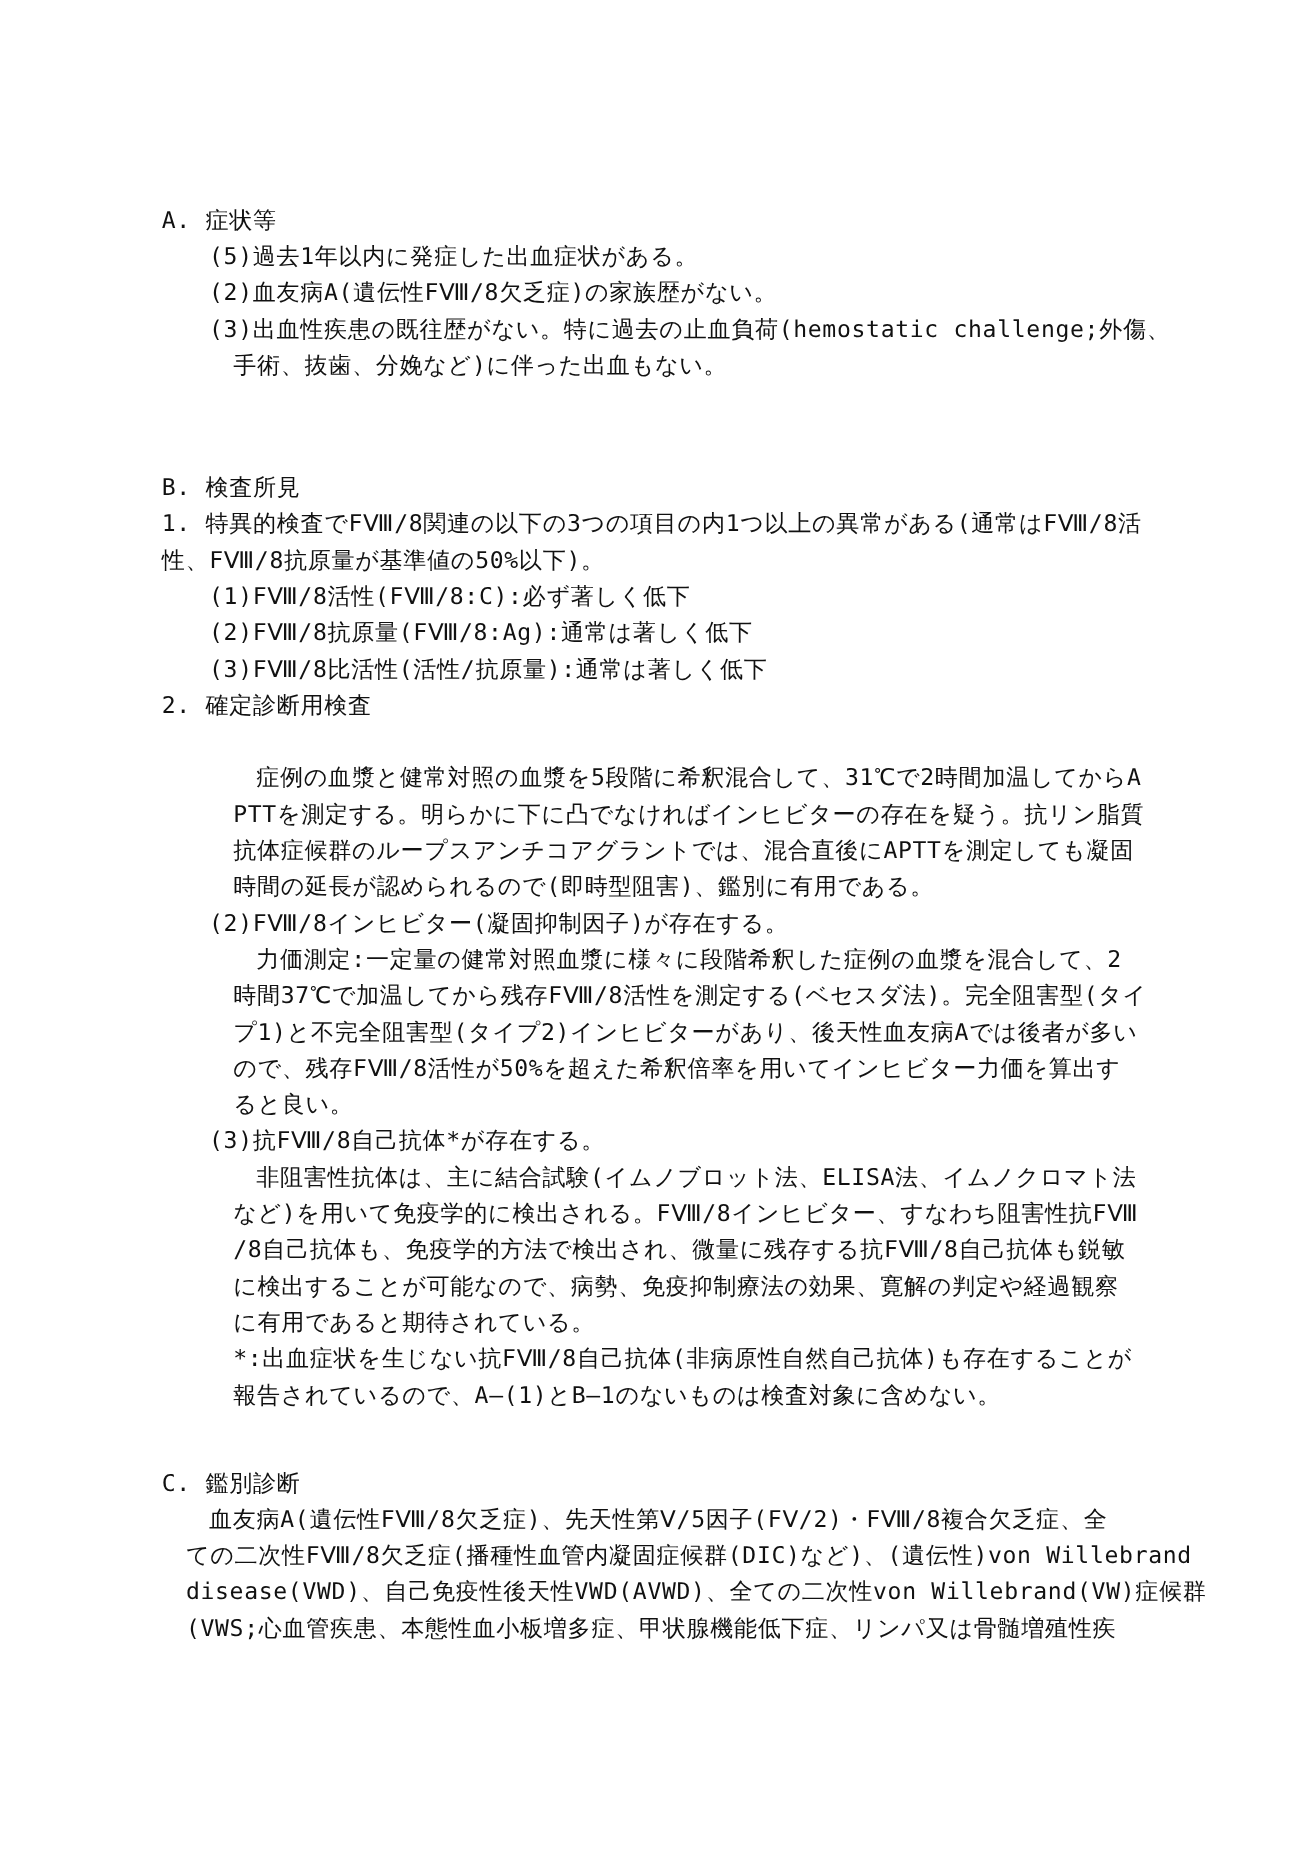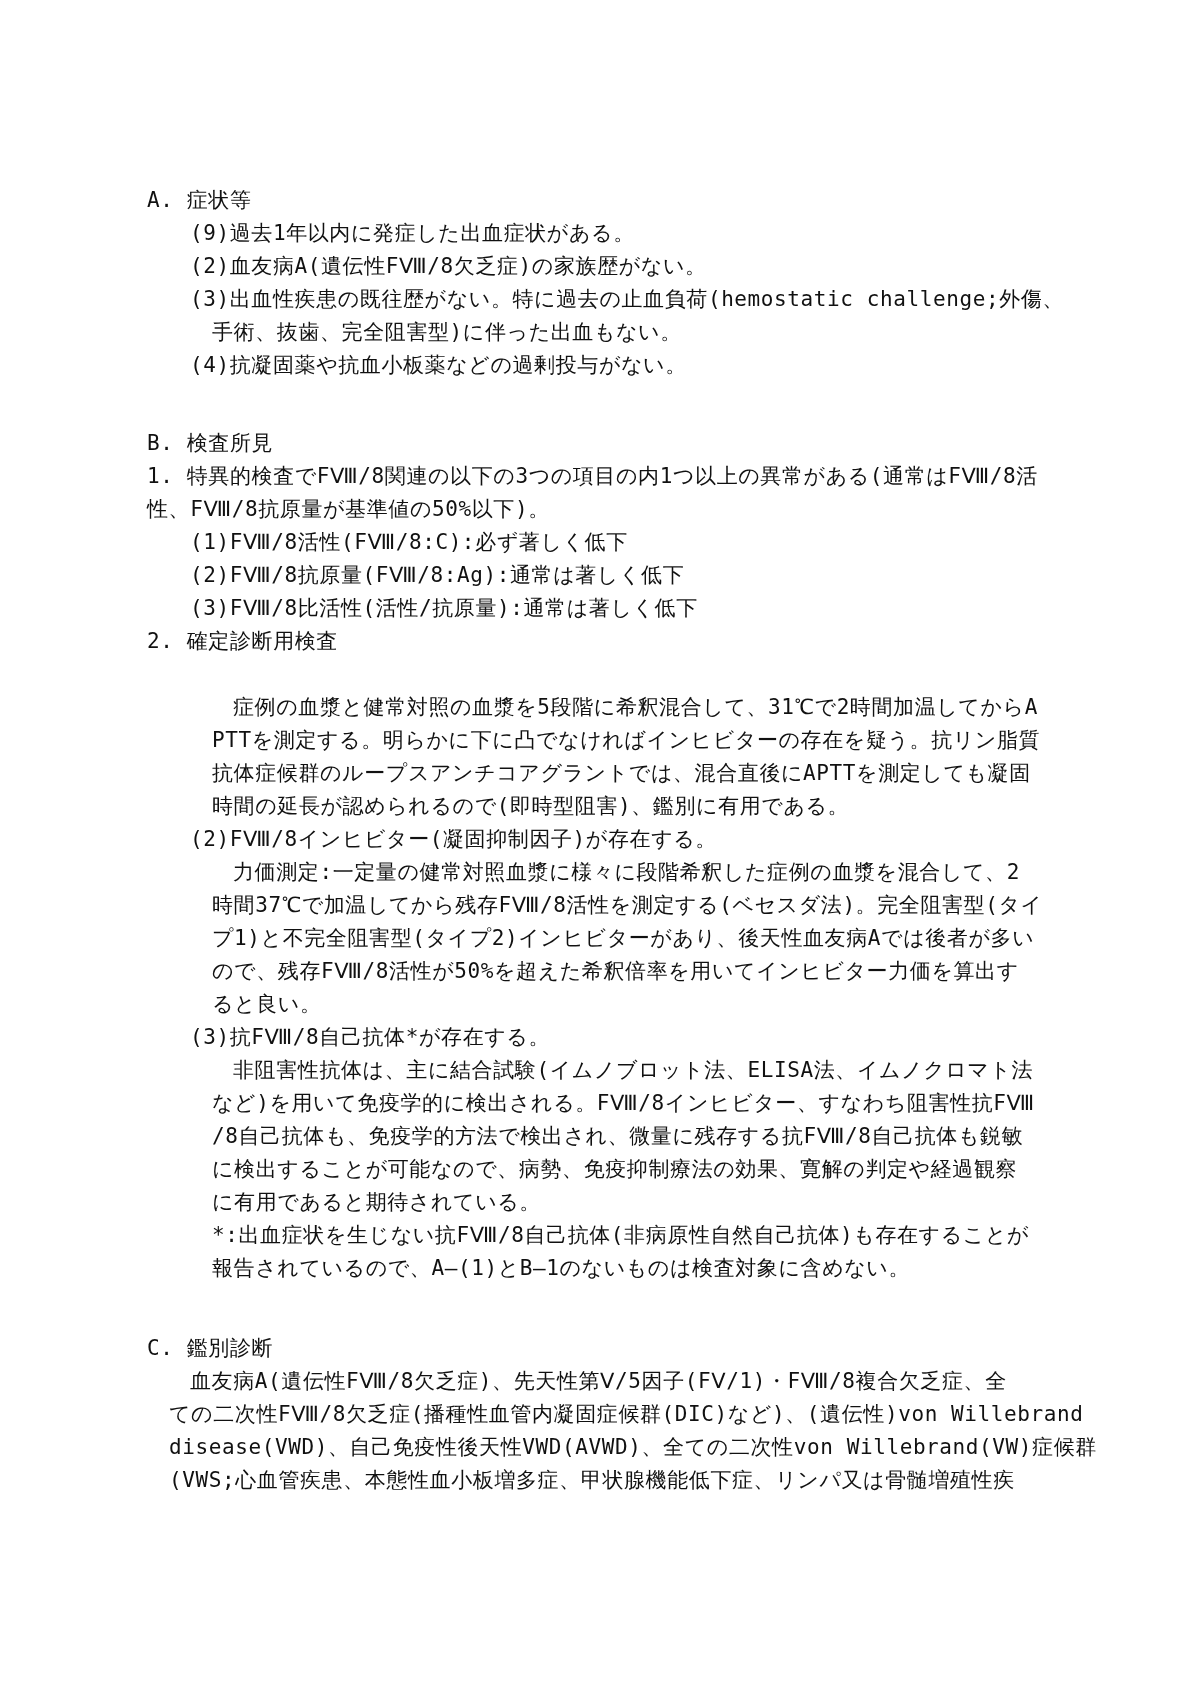--- a/index.html
+++ b/index.html
@@ -13,25 +13,24 @@
     position: absolute; white-space: nowrap;
     font-size: 21px; line-height: 24px; letter-spacing: 0.6px;
   }
 </style>
 </head>
 <body>
 
 <div class="page">
 
   <div class="ln" style="left:147px;top:188px">A. 症状等</div>
-  <div class="ln" style="left:190px;top:221px">(9)過去1年以内に発症した出血症状がある。</div>
+  <div class="ln" style="left:190px;top:221px">(5)過去1年以内に発症した出血症状がある。</div>
   <div class="ln" style="left:190px;top:254px">(2)血友病A(遺伝性FⅧ/8欠乏症)の家族歴がない。</div>
   <div class="ln" style="left:190px;top:287px">(3)出血性疾患の既往歴がない。特に過去の止血負荷(hemostatic challenge;外傷、</div>
-  <div class="ln" style="left:212px;top:320px">手術、抜歯、完全阻害型)に伴った出血もない。</div>
-  <div class="ln" style="left:190px;top:353px">(4)抗凝固薬や抗血小板薬などの過剰投与がない。</div>
+  <div class="ln" style="left:212px;top:320px">手術、抜歯、分娩など)に伴った出血もない。</div>
 
   <div class="ln" style="left:147px;top:431px">B. 検査所見</div>
   <div class="ln" style="left:147px;top:464px">1. 特異的検査でFⅧ/8関連の以下の3つの項目の内1つ以上の異常がある(通常はFⅧ/8活</div>
   <div class="ln" style="left:147px;top:497px">性、FⅧ/8抗原量が基準値の50%以下)。</div>
   <div class="ln" style="left:190px;top:530px">(1)FⅧ/8活性(FⅧ/8:C):必ず著しく低下</div>
   <div class="ln" style="left:190px;top:563px">(2)FⅧ/8抗原量(FⅧ/8:Ag):通常は著しく低下</div>
   <div class="ln" style="left:190px;top:596px">(3)FⅧ/8比活性(活性/抗原量):通常は著しく低下</div>
 
   <div class="ln" style="left:147px;top:629px">2. 確定診断用検査</div>
 
@@ -50,18 +49,18 @@
   <div class="ln" style="left:190px;top:1025px">(3)抗FⅧ/8自己抗体*が存在する。</div>
   <div class="ln" style="left:233px;top:1058px">非阻害性抗体は、主に結合試験(イムノブロット法、ELISA法、イムノクロマト法</div>
   <div class="ln" style="left:212px;top:1091px">など)を用いて免疫学的に検出される。FⅧ/8インヒビター、すなわち阻害性抗FⅧ</div>
   <div class="ln" style="left:212px;top:1124px">/8自己抗体も、免疫学的方法で検出され、微量に残存する抗FⅧ/8自己抗体も鋭敏</div>
   <div class="ln" style="left:212px;top:1157px">に検出することが可能なので、病勢、免疫抑制療法の効果、寛解の判定や経過観察</div>
   <div class="ln" style="left:212px;top:1190px">に有用であると期待されている。</div>
   <div class="ln" style="left:212px;top:1223px">*:出血症状を生じない抗FⅧ/8自己抗体(非病原性自然自己抗体)も存在することが</div>
   <div class="ln" style="left:212px;top:1256px">報告されているので、A—(1)とB—1のないものは検査対象に含めない。</div>
 
   <div class="ln" style="left:147px;top:1336px">C. 鑑別診断</div>
-  <div class="ln" style="left:190px;top:1369px">血友病A(遺伝性FⅧ/8欠乏症)、先天性第Ⅴ/5因子(FⅤ/1)・FⅧ/8複合欠乏症、全</div>
+  <div class="ln" style="left:190px;top:1369px">血友病A(遺伝性FⅧ/8欠乏症)、先天性第Ⅴ/5因子(FⅤ/2)・FⅧ/8複合欠乏症、全</div>
   <div class="ln" style="left:169px;top:1402px">ての二次性FⅧ/8欠乏症(播種性血管内凝固症候群(DIC)など)、(遺伝性)von Willebrand</div>
   <div class="ln" style="left:169px;top:1435px">disease(VWD)、自己免疫性後天性VWD(AVWD)、全ての二次性von Willebrand(VW)症候群</div>
   <div class="ln" style="left:169px;top:1468px">(VWS;心血管疾患、本態性血小板増多症、甲状腺機能低下症、リンパ又は骨髄増殖性疾</div>
 
 </div>
 
 </body></html>

